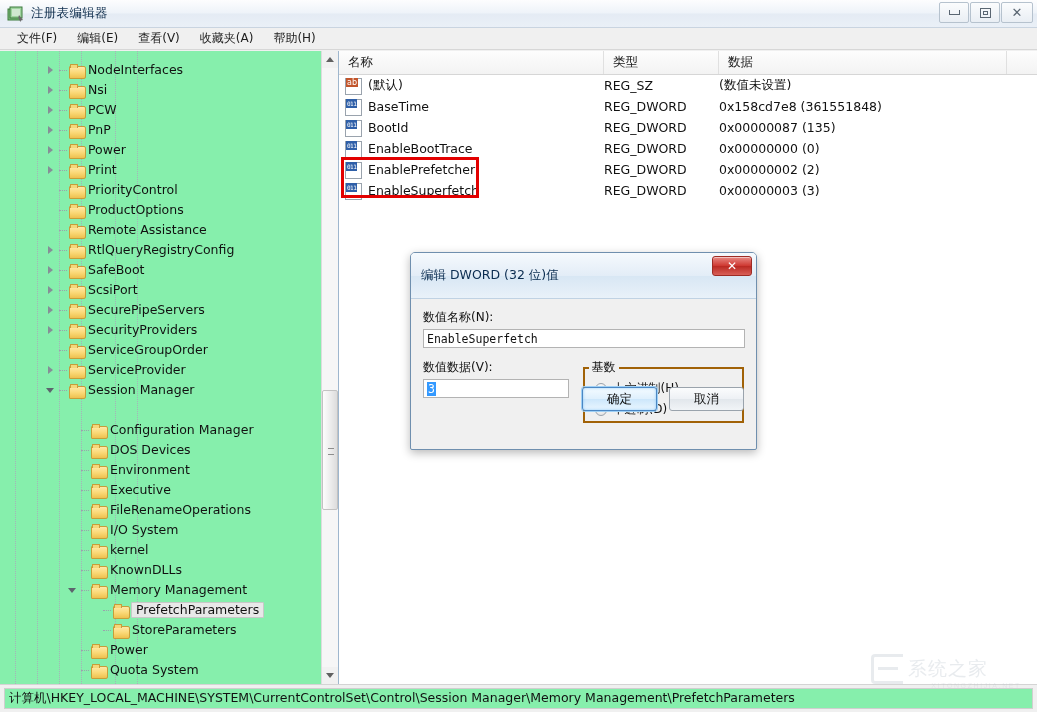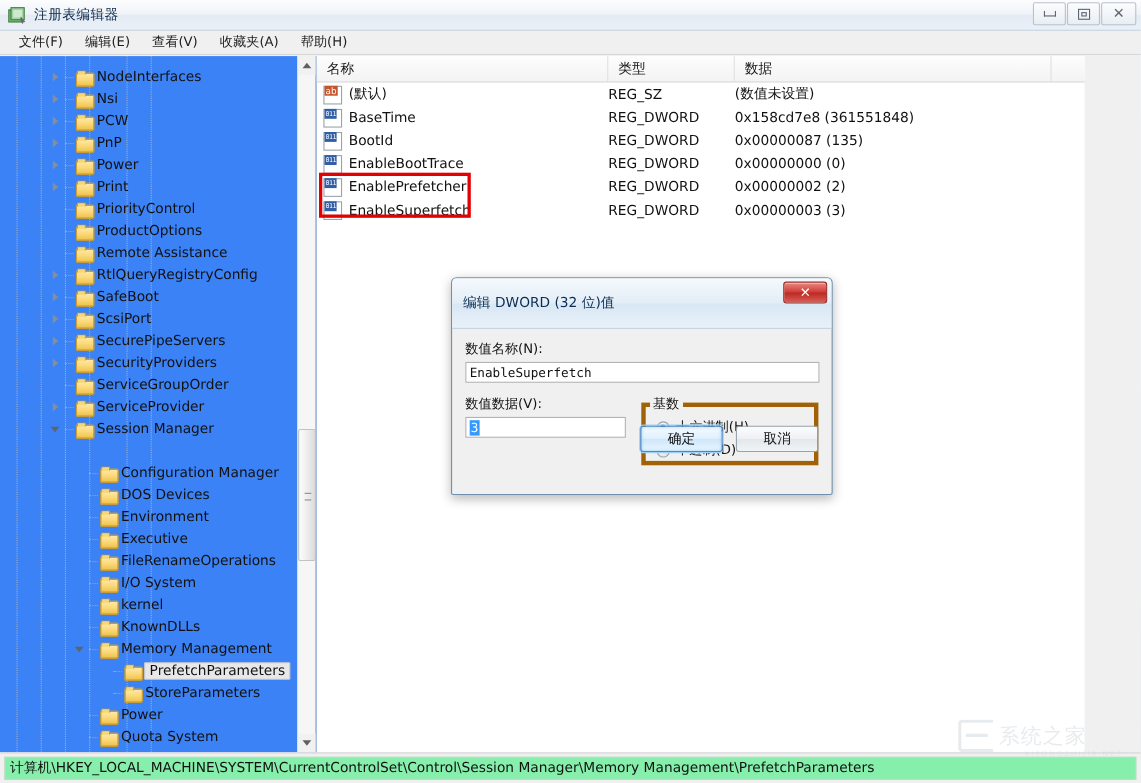--- a/index.html
+++ b/index.html
@@ -61,22 +61,22 @@
   }
   .menuitem {
     padding:2px 9px; font-size:12px; color:#1d1d1d; white-space:nowrap;
     font-family:"DejaVu Sans","Liberation Sans",sans-serif;
   }
 
   #body { position:absolute; top:51px; left:0; width:1037px; height:633px; display:flex; }
 
   
   #treepane {
-    position:relative; width:288px; height:633px;
-    background:#3b82f6; border-right:1px solid #9eb6cd; overflow:hidden;
+    position:relative; width:339px; height:633px;
+    background:#86efac; border-right:1px solid #9eb6cd; overflow:hidden;
   }
   #treeinner { position:absolute; left:0; top:0; width:322px; height:633px; overflow:hidden; }
   .trow {
     position:absolute; left:0; height:20px; width:322px;
     display:flex; align-items:center; white-space:nowrap;
   }
   .texp {
     width:11px; height:11px; flex:none; position:relative; margin-right:2px;
   }
   .texp.collapsed:before {
@@ -243,21 +243,21 @@
     font-family:"DejaVu Sans Mono","Liberation Mono",monospace; font-size:11.5px; color:#111;
   }
   #name-input { width:322px; }
   #row2 { display:flex; margin-top:11px; gap:12px; }
   #data-col { width:148px; }
   #data-input { width:146px; }
   #data-input .sel {
     background:#3399ff; color:#ffffff; padding:0 1px;
   }
   fieldset#base {
-    margin:0; padding:0; border:4px solid #a16207; width:162px; height:64px;
+    margin:0; padding:0; border:2px solid #a16207; width:162px; height:64px;
     position:relative; background:transparent;
   }
   fieldset#base legend {
     font-size:12px; color:#111; padding:0 3px; margin-left:4px;
     font-family:"DejaVu Sans","Liberation Sans",sans-serif;
   }
   .radio-row { display:flex; align-items:center; margin:4px 0 0 10px; }
   .radio {
     width:12px; height:12px; border-radius:50%; flex:none; margin-right:6px;
     background: radial-gradient(circle at 40% 35%, #ffffff, #e6e6e6 70%);

